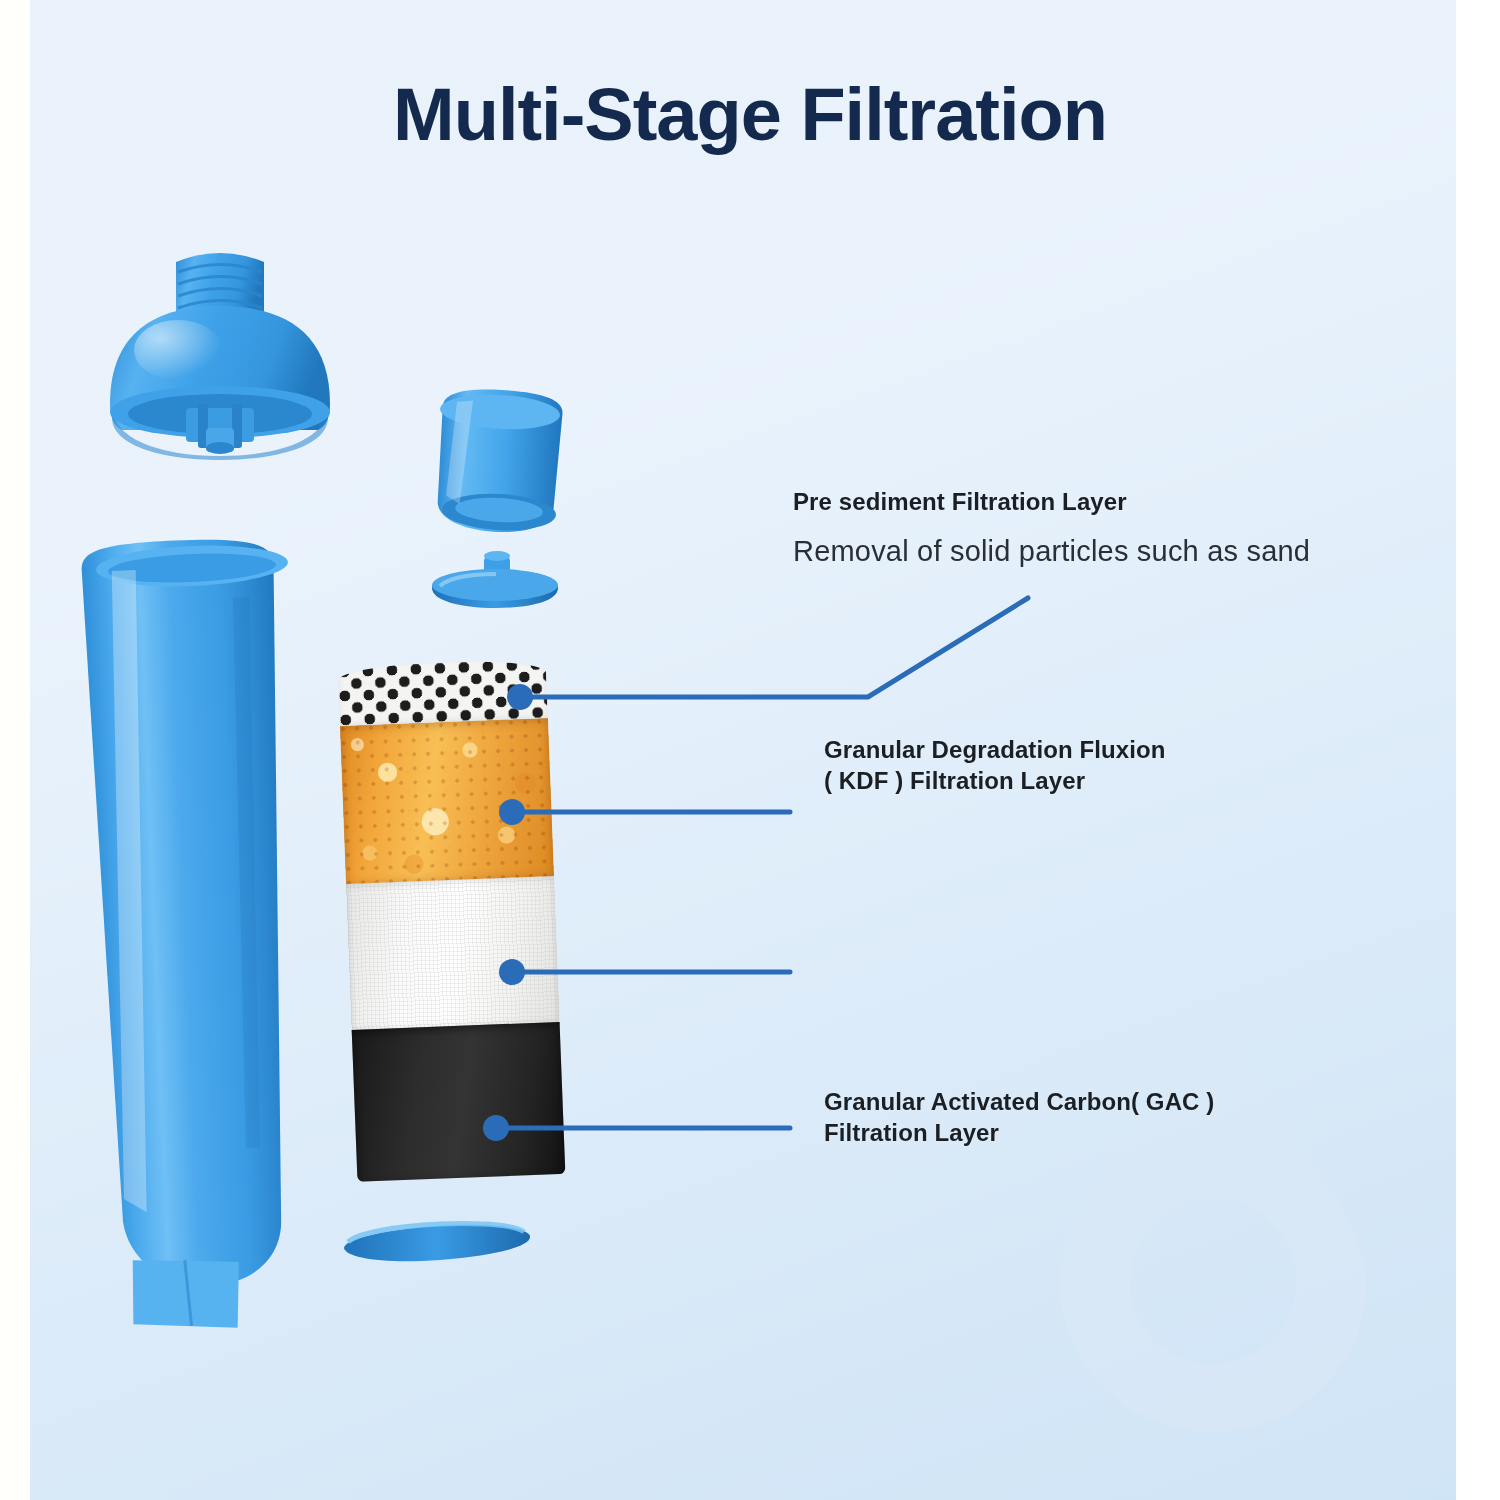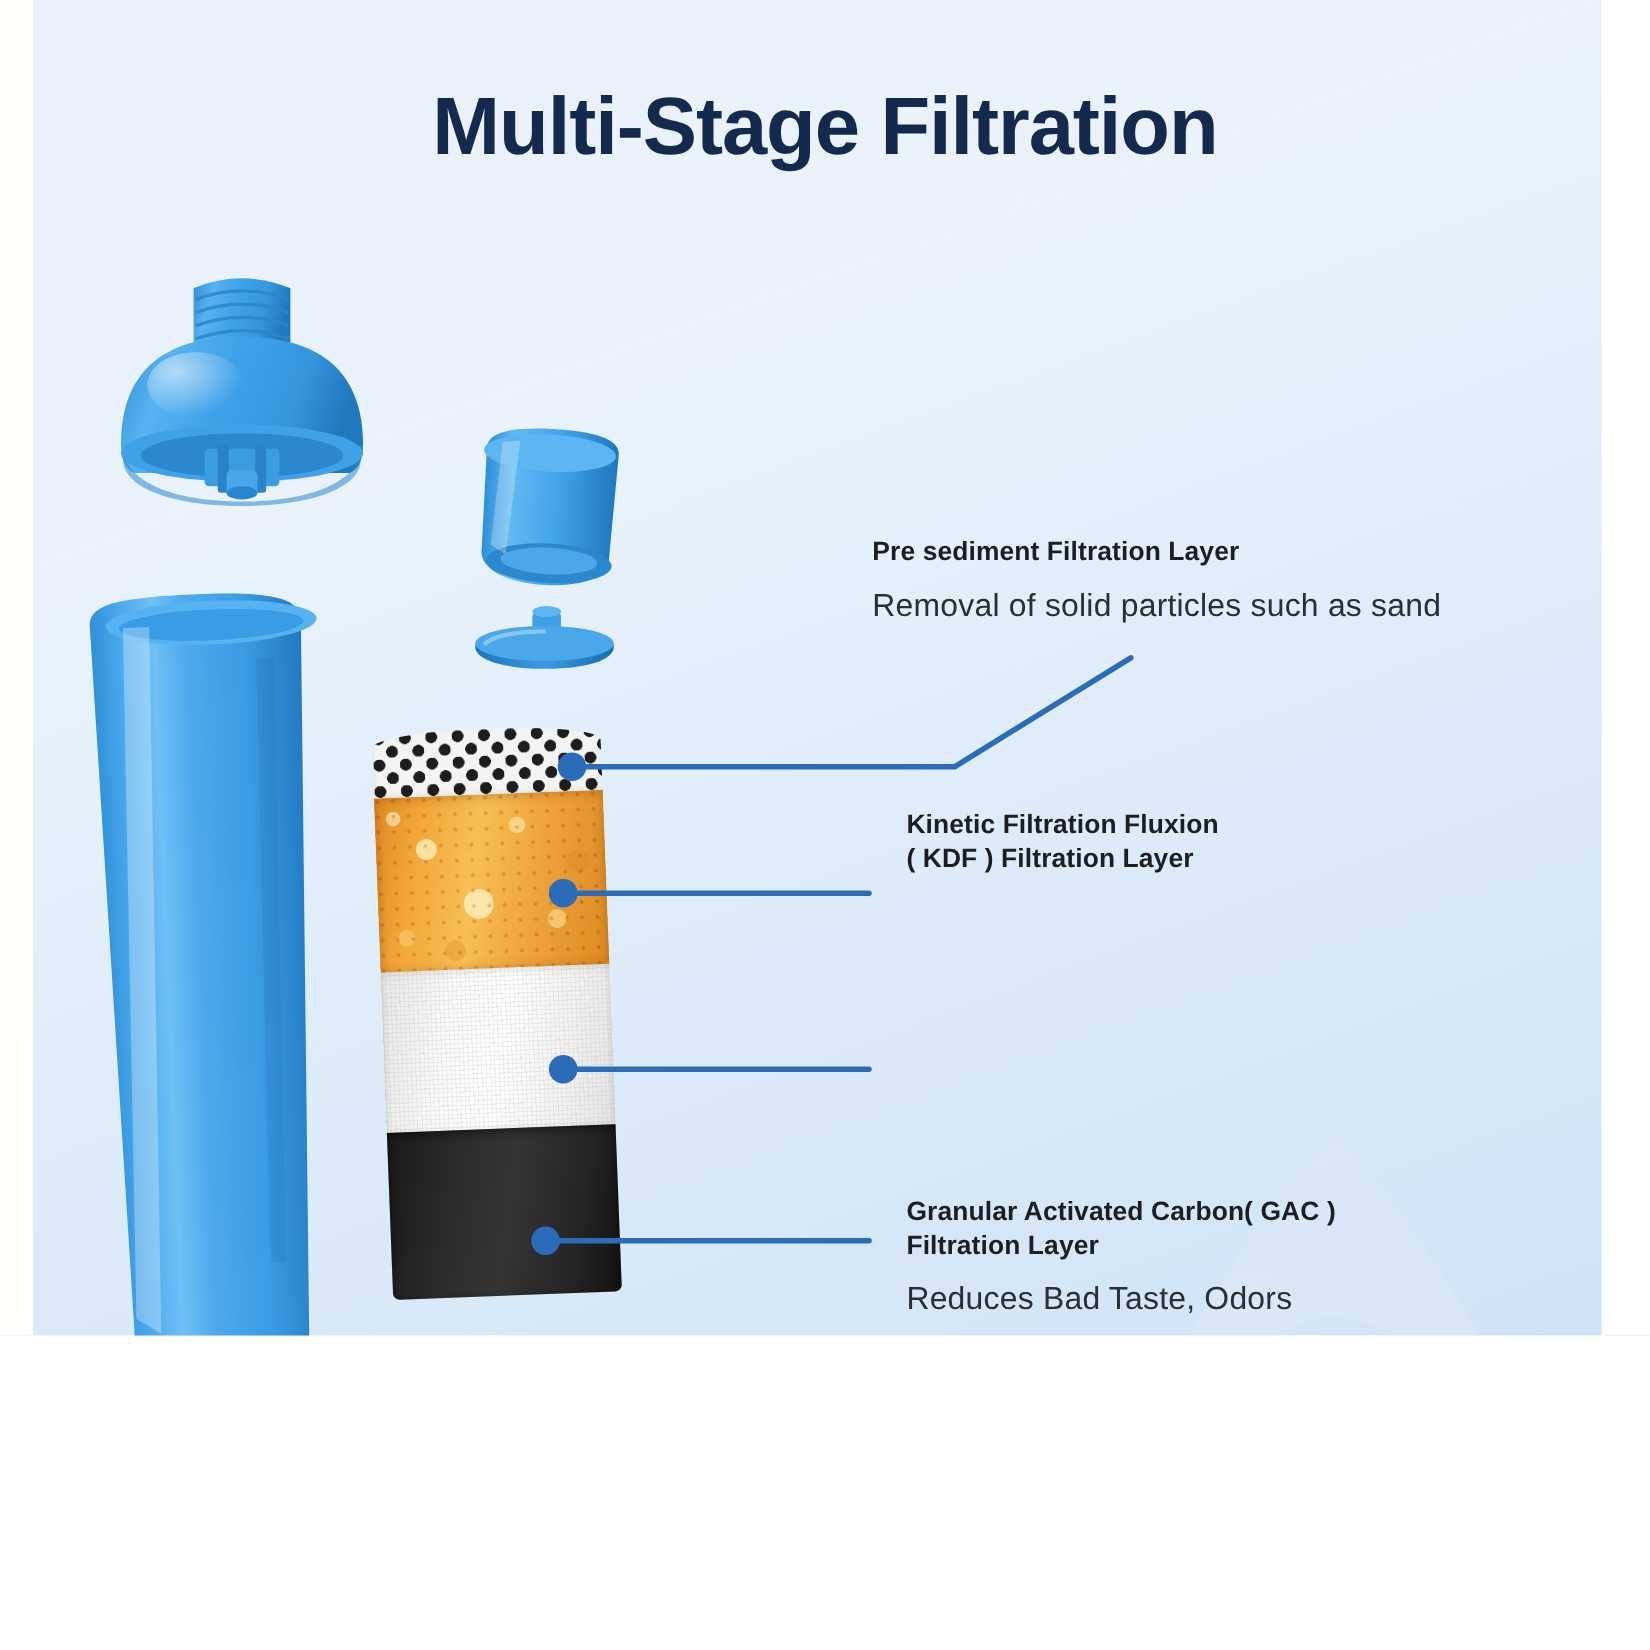--- a/index.html
+++ b/index.html
@@ -2,21 +2,21 @@
 <html><head>
 <meta charset="utf-8">
 <style>
   html,body{margin:0;padding:0;}
   body{
     width:1500px;height:1500px;overflow:hidden;
     font-family:"Liberation Sans",sans-serif;
     background:#ffffff;
   }
   #stage{
-    position:relative;width:1500px;height:1214px;overflow:hidden;
+    position:relative;width:1500px;height:1500px;overflow:hidden;
     background:
       linear-gradient(160deg,#e9f2fb 0%,#eaf3fc 30%,#dcebf9 65%,#cfe4f6 100%);
   }
   
   .edge-strip{position:absolute;top:0;bottom:0;background:#fffffc;}
   .edge-left{left:0;width:30px;}
   .edge-right{right:0;width:44px;background:#ffffff;}
 
   
   #watermark{
@@ -246,25 +246,24 @@
       <circle cx="496" cy="1128" r="13"></circle>
     </g>
   </svg>
 
   <div class="label-block" id="lbl-sediment">
     <div class="label-head">Pre sediment Filtration Layer</div>
     <div class="label-sub">Removal of solid particles such as sand</div>
   </div>
 
   <div class="label-block" id="lbl-kdf">
-    <div class="label-head">Kinetic Filtration Fluxion
+    <div class="label-head">Granular Degradation Fluxion
 ( KDF ) Filtration Layer</div>
   </div>
 
 
   <div class="label-block" id="lbl-gac">
     <div class="label-head">Granular Activated Carbon( GAC )
 Filtration Layer</div>
-    <div class="label-sub">Reduces Bad Taste,  Odors</div>
   </div>
 
   <div class="edge-strip edge-right"></div>
 </div>
 
 </body></html>

